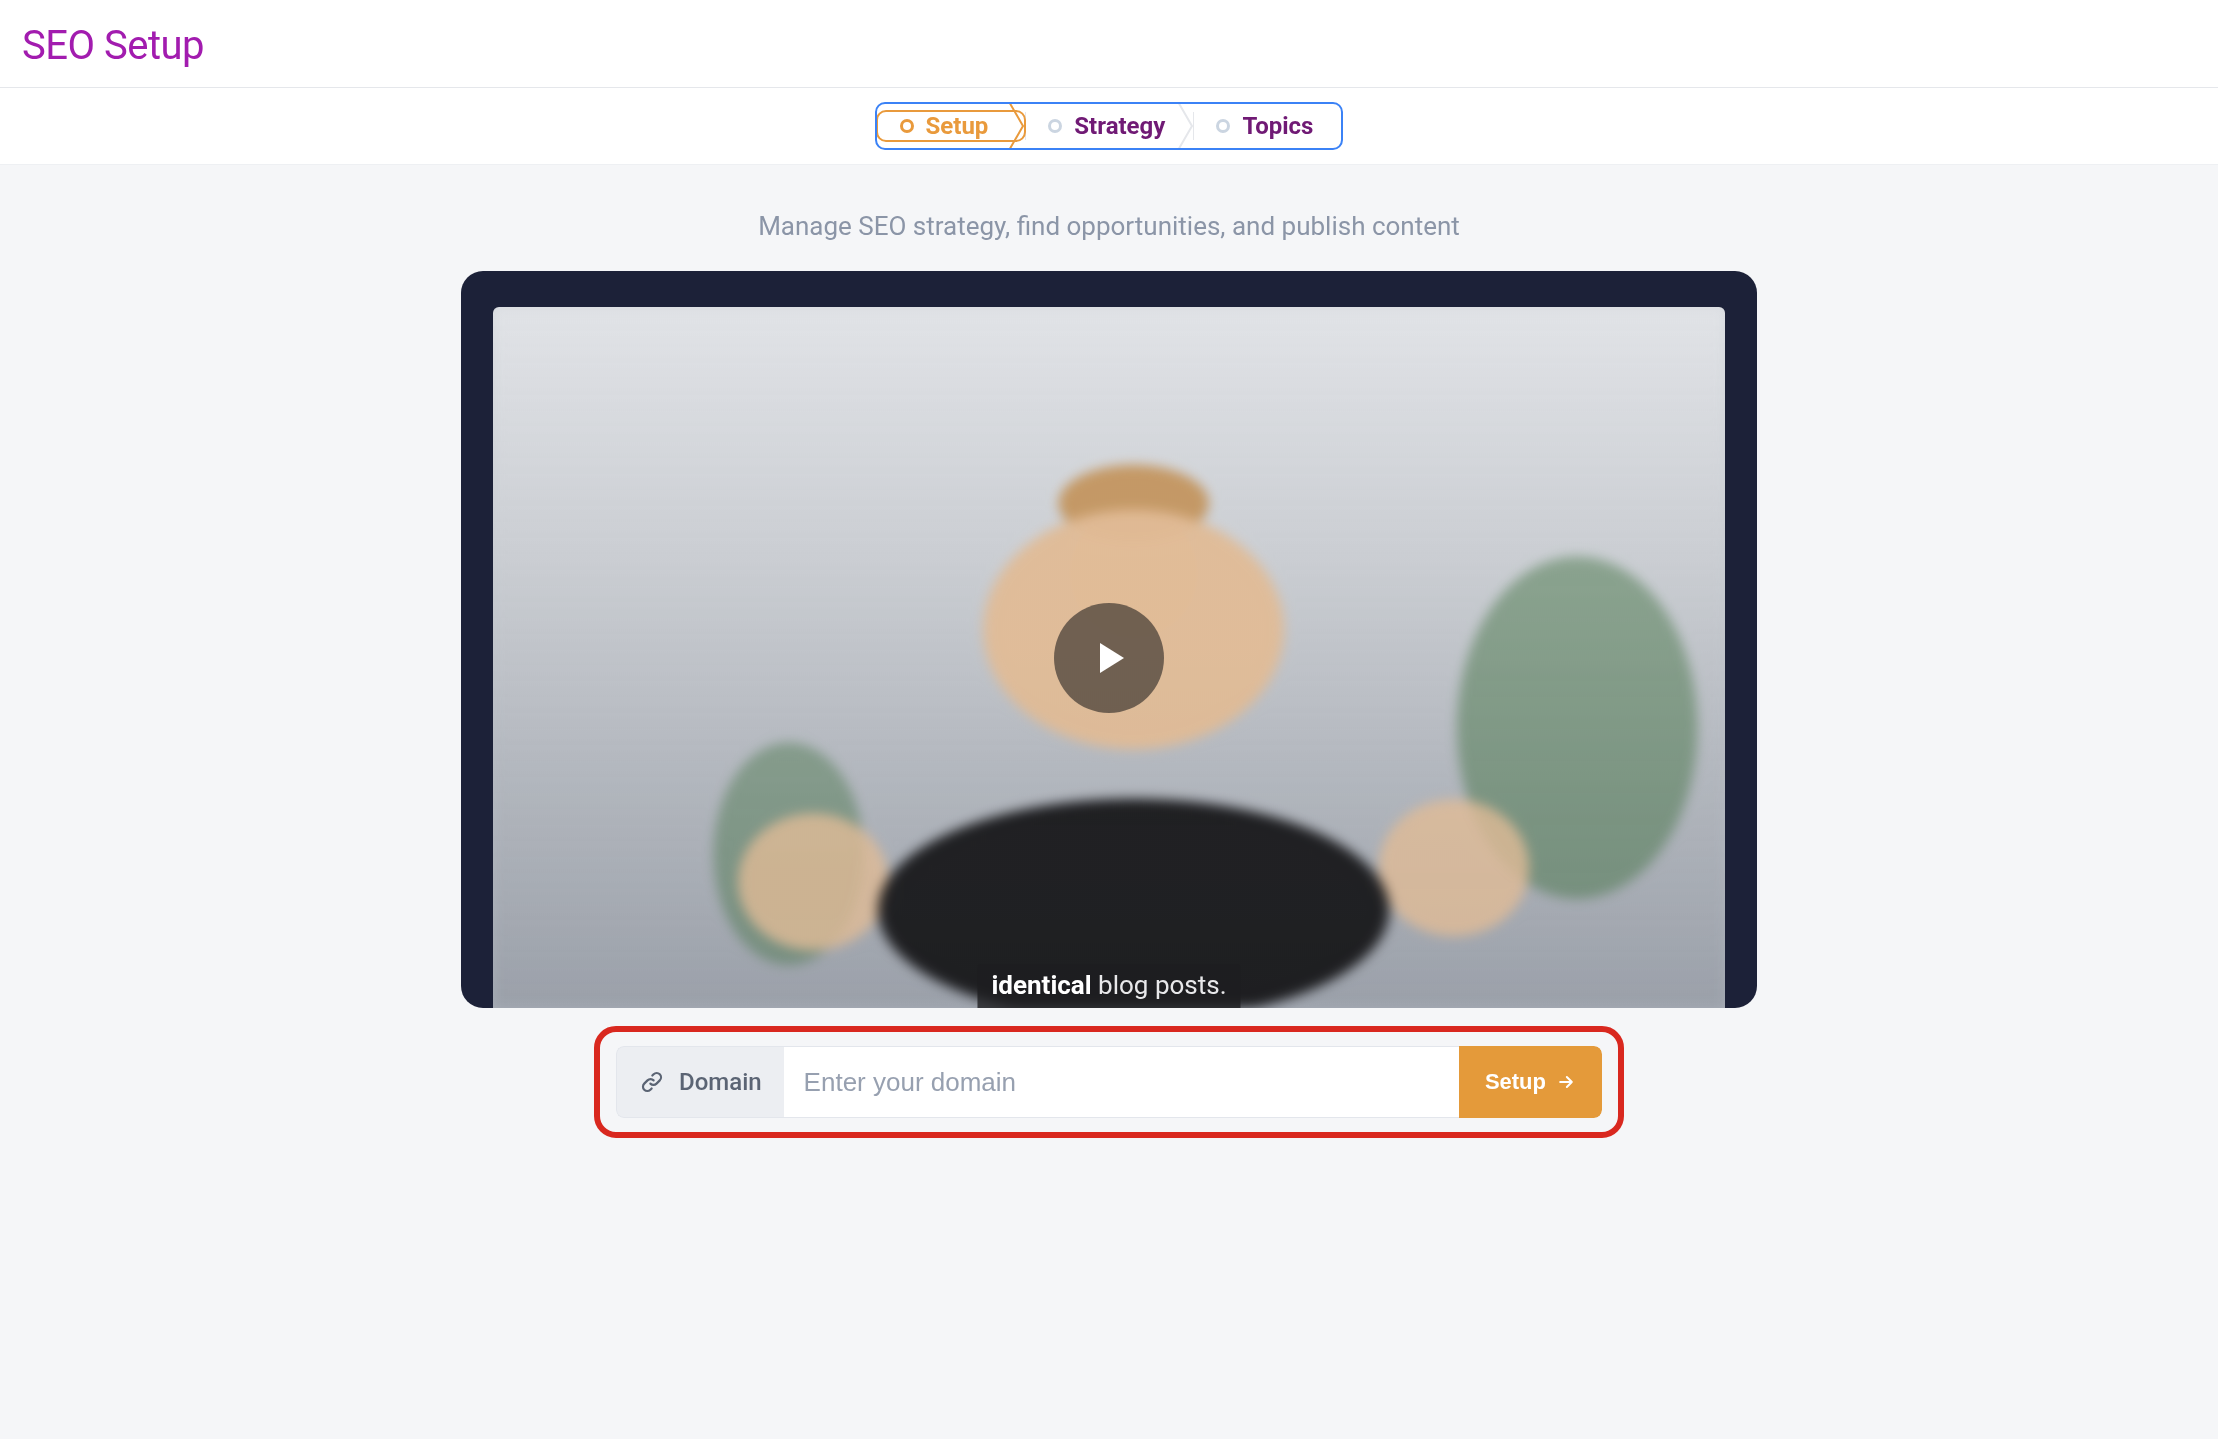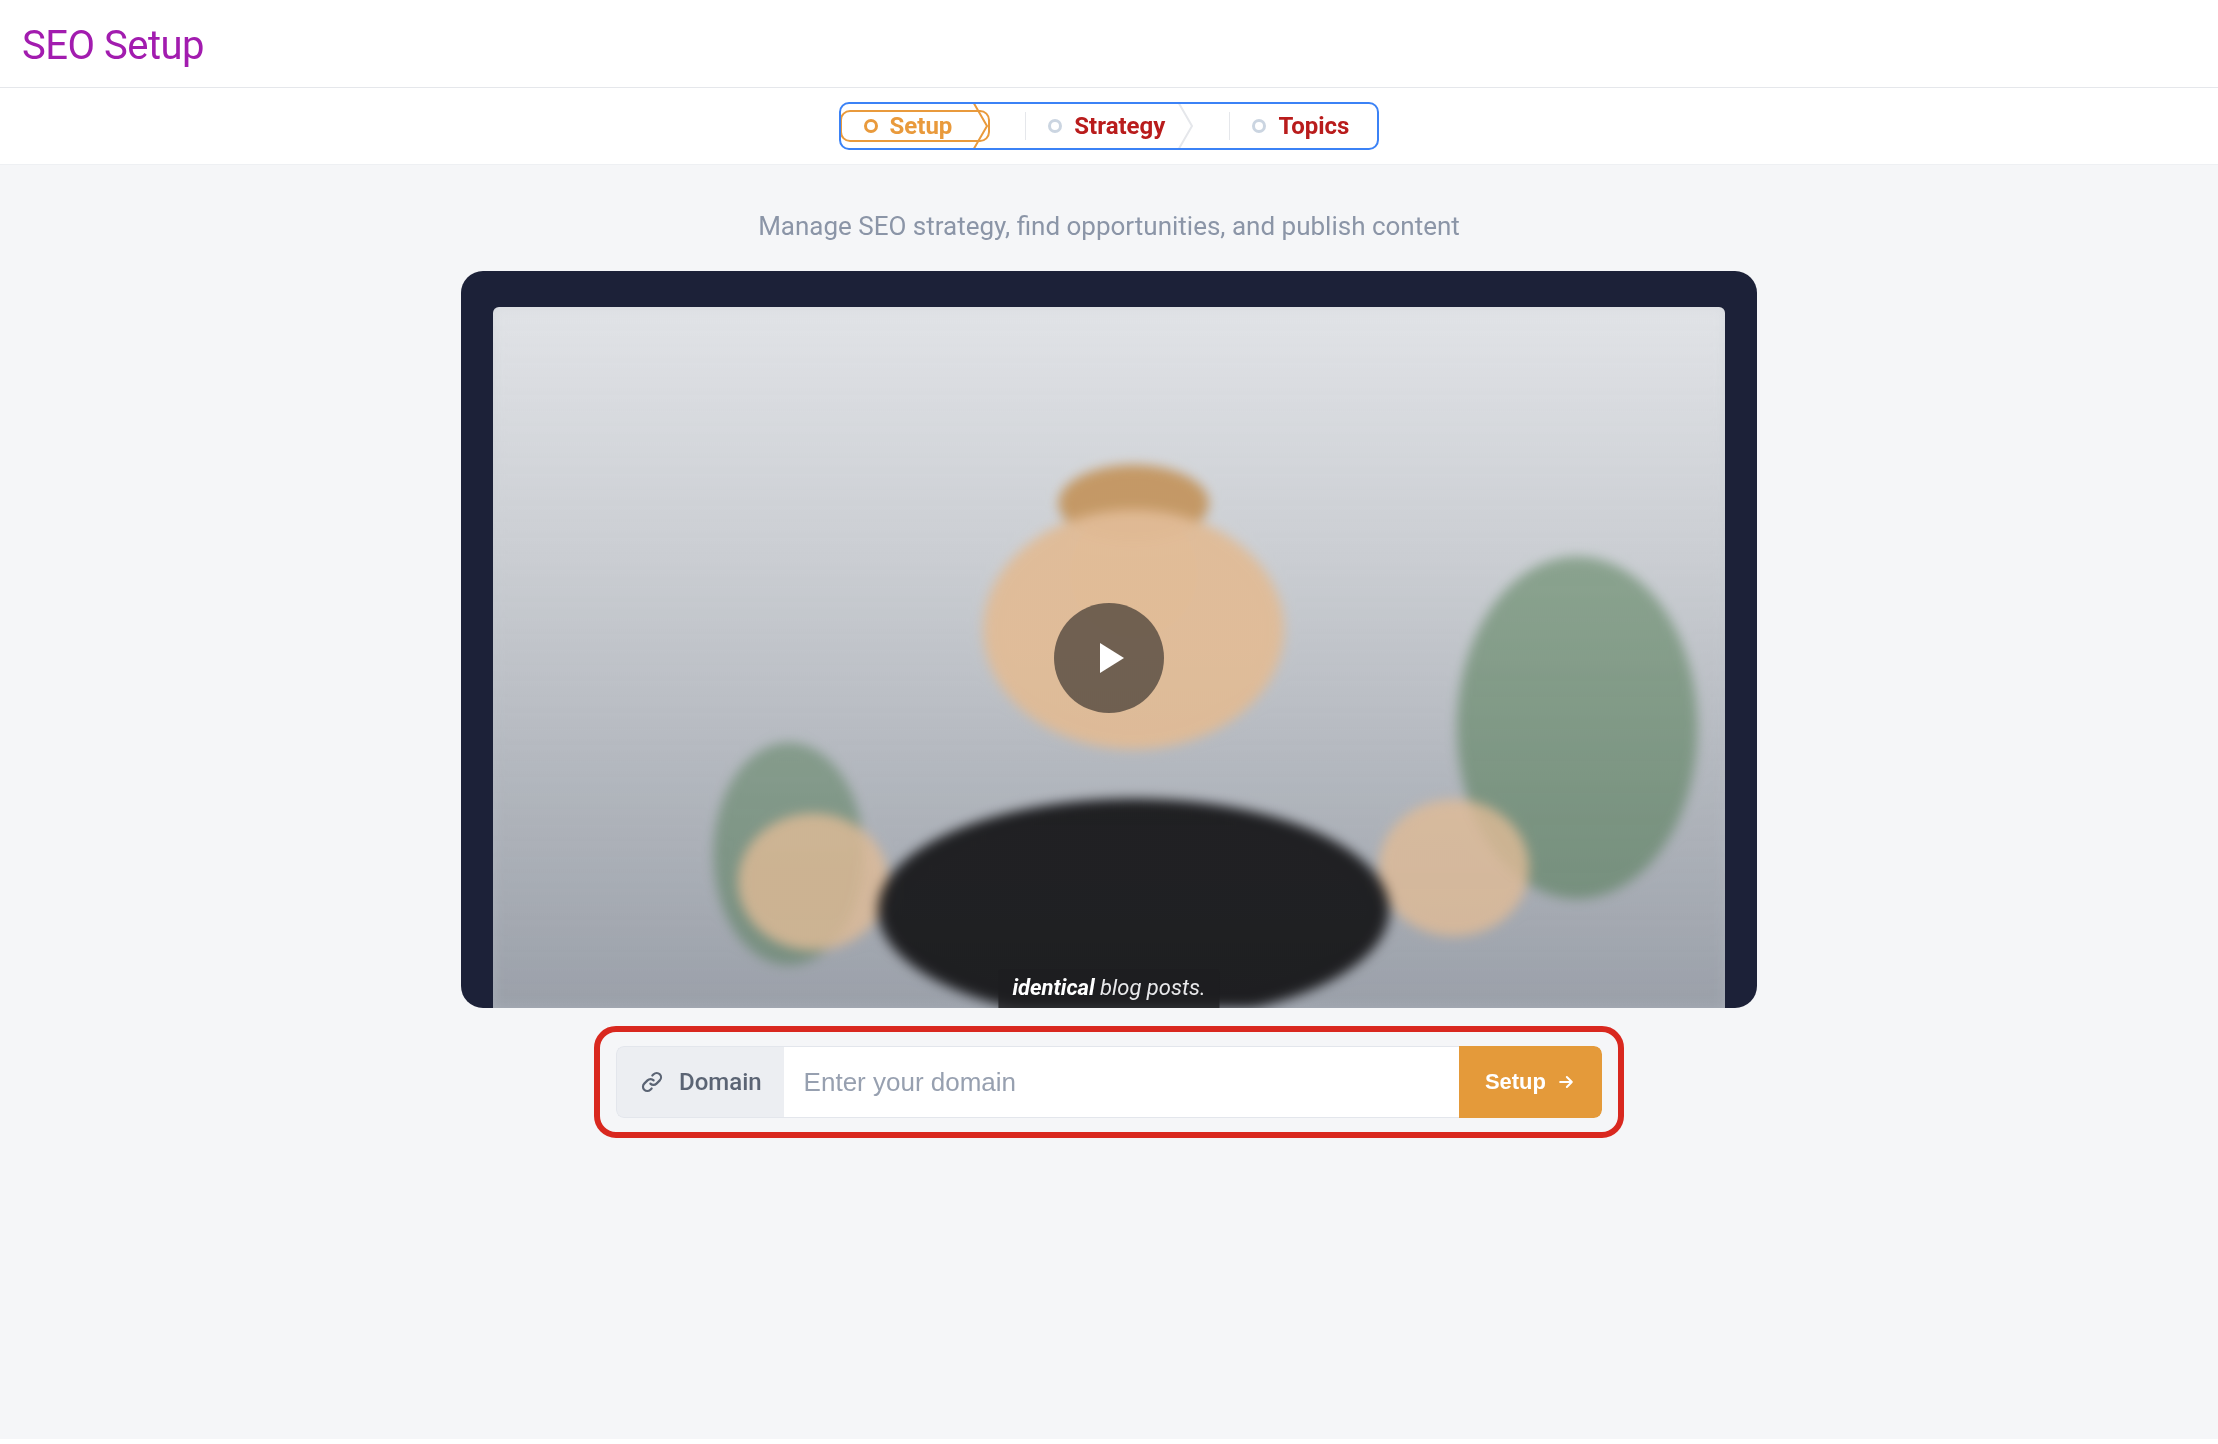--- a/index.html
+++ b/index.html
@@ -38,25 +38,24 @@
     overflow: hidden;
     height: 48px;
   }
   .step {
     display: flex;
     align-items: center;
     gap: 12px;
     padding: 0 28px 0 22px;
     font-size: 24px;
     font-weight: 700;
-    color: #b91c1c;
+    color: #701a75;
     position: relative;
     background: #fff;
     cursor: pointer;
-    margin-left: 36px;
   }
   .step + .step { border-left: 1px solid #e5e7eb; }
   .step .bullet {
     width: 14px; height: 14px;
     border-radius: 50%;
     border: 3px solid #cbd5e1;
     background: #fff;
     flex: 0 0 auto;
   }
   .step.active {
@@ -159,25 +158,24 @@
     cursor: pointer;
   }
   .play-btn svg { display:block; }
   .caption {
     position: absolute;
     left: 50%;
     bottom: 0;
     transform: translateX(-50%);
     background: rgba(30,30,32,0.78);
     color: #e8e8ea;
-    font-size: 22px;
+    font-size: 26px;
     padding: 6px 14px 8px 14px;
     border-radius: 4px 4px 0 0;
     white-space: nowrap;
-    font-style: italic;
   }
   .caption strong { color: #ffffff; font-weight: 700; }
 
   
   .domain-wrap {
     width: 1030px;
     max-width: 88%;
     margin: 18px auto 0 auto;
     border: 6px solid #d9281f;
     border-radius: 22px;

